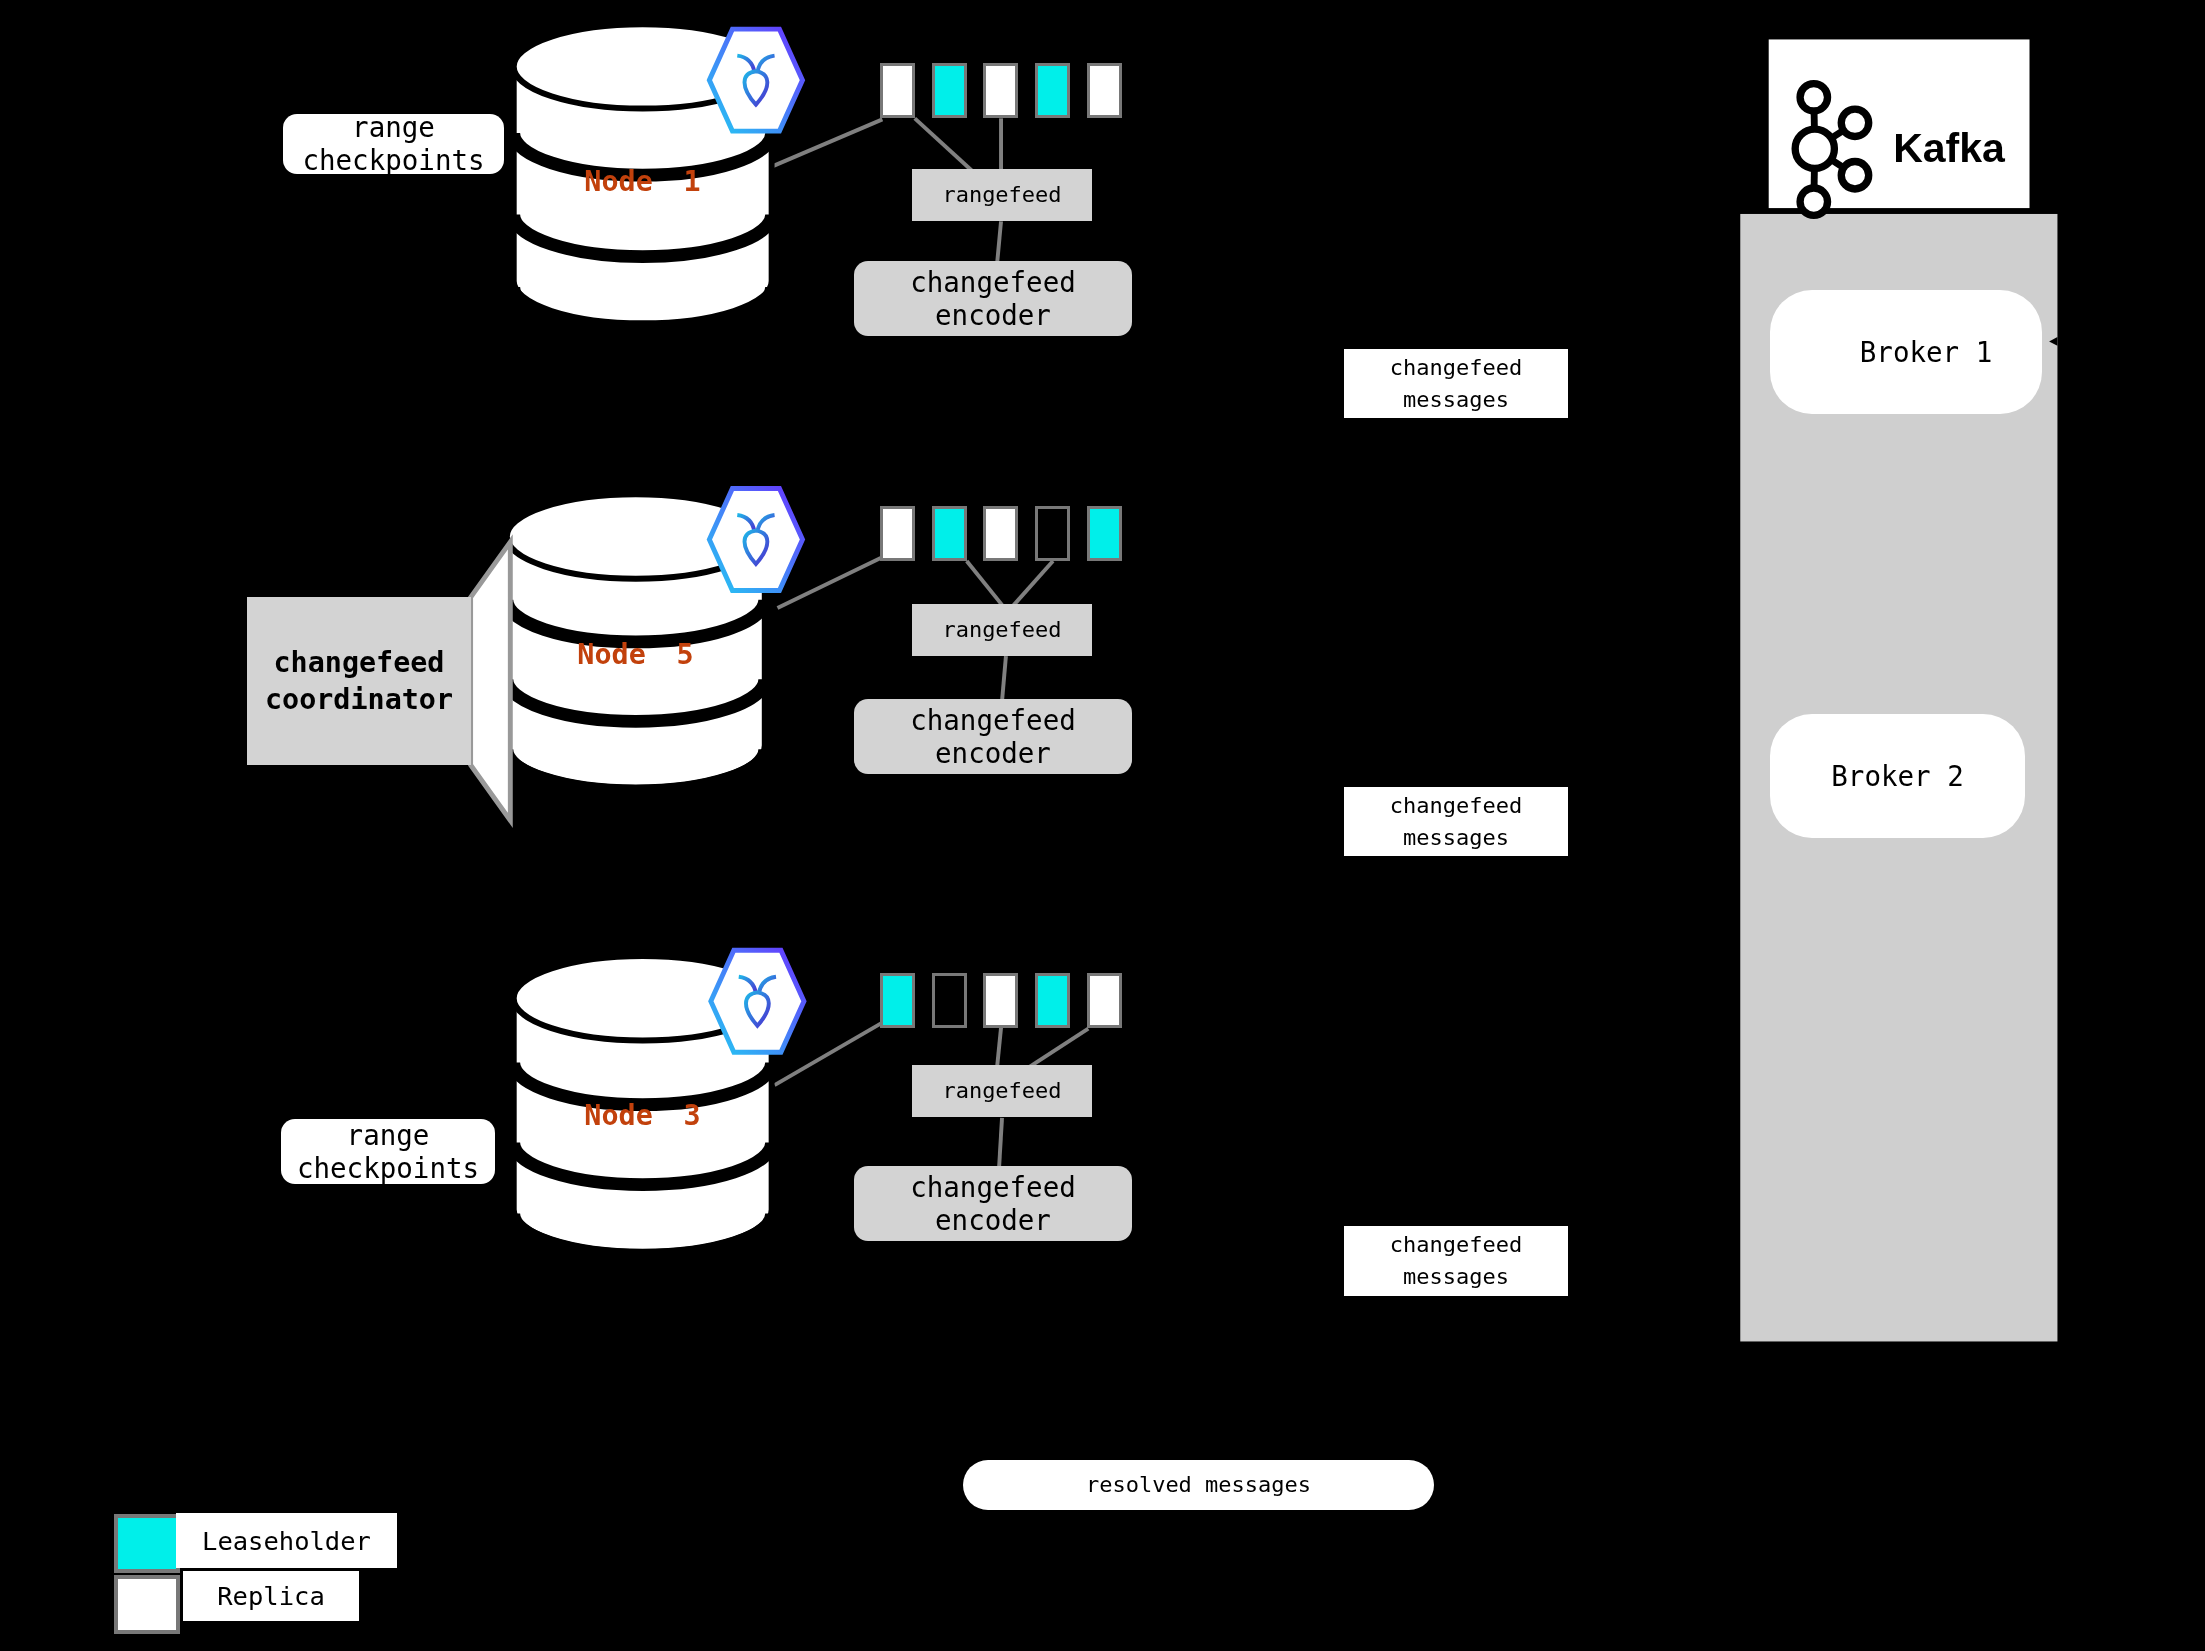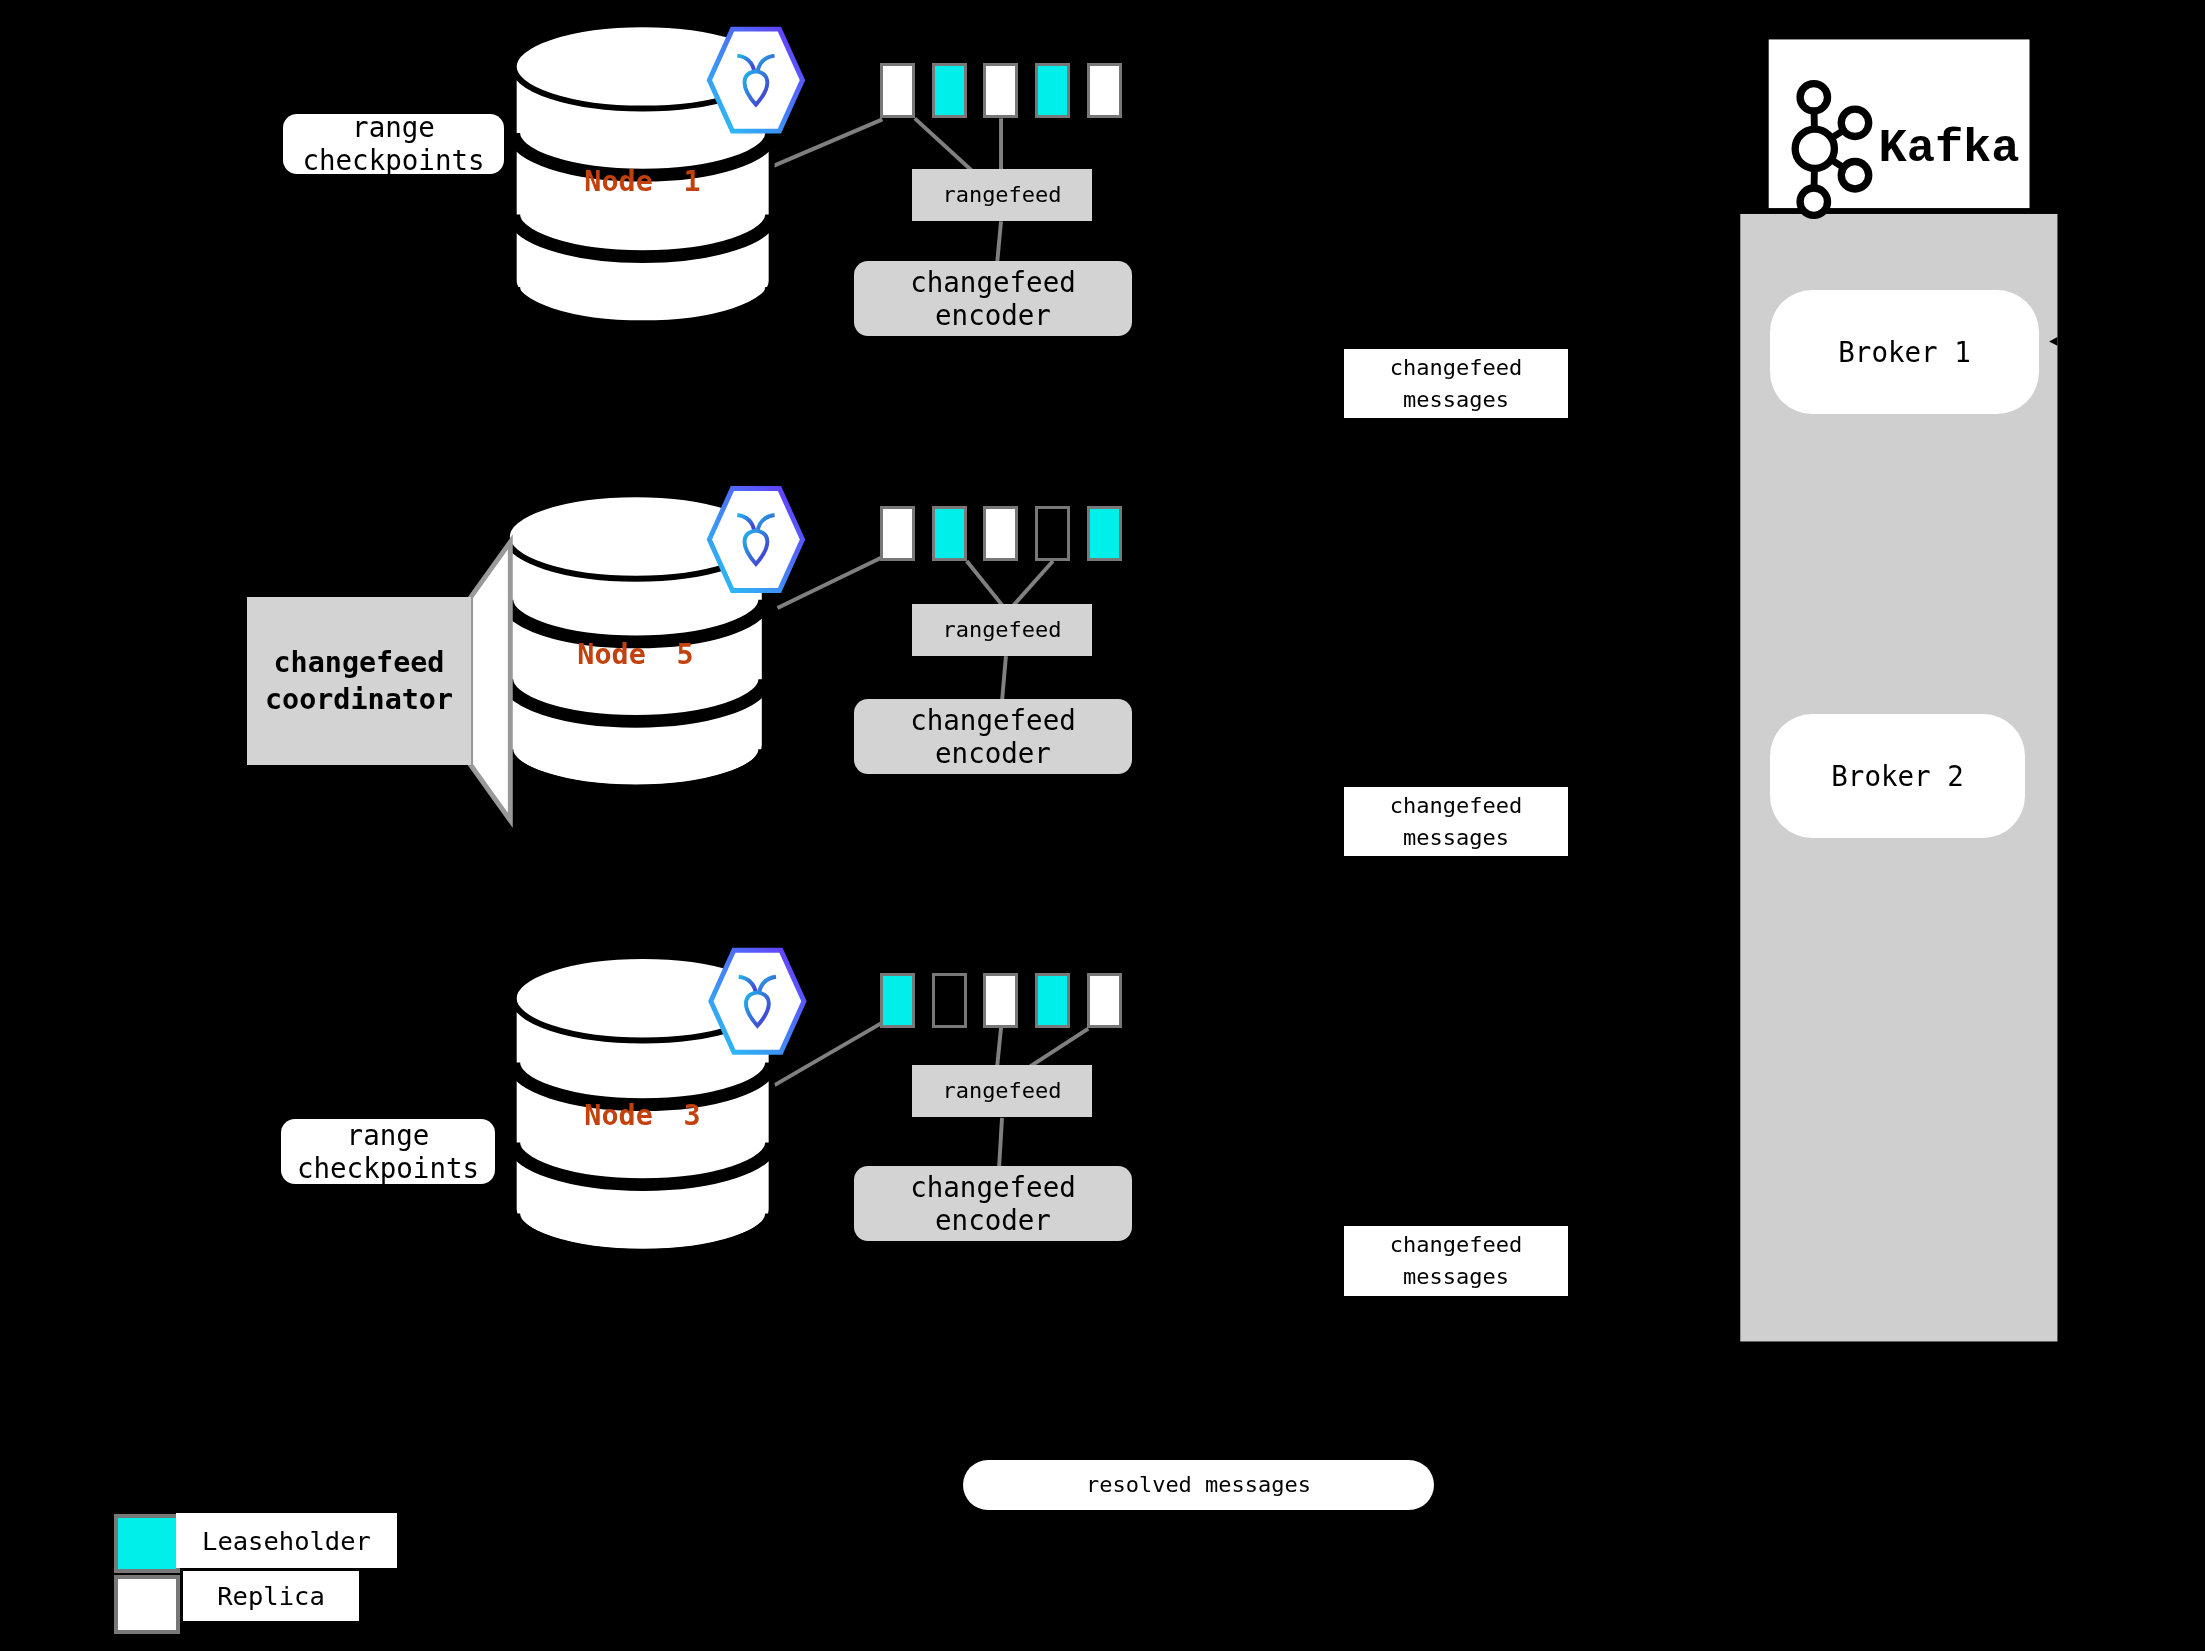--- a/index.html
+++ b/index.html
@@ -14,21 +14,21 @@
   .mono56{font-size:27.5px;line-height:33px;border-radius:14px;}
   .mono54{font-size:22px;line-height:32px;}
   .clip{overflow:hidden;}
   .coordinator{font-weight:bold;font-size:28.4px;line-height:37px;}
   .node-label{position:absolute;z-index:2;display:flex;align-items:center;justify-content:center;
        font-weight:bold;font-size:28.4px;color:#c2410c;word-spacing:13.7px;}
   .broker{position:absolute;z-index:2;background:#fff;border-radius:42px;display:flex;
        align-items:center;justify-content:center;font-size:27.5px;}
   .pill{border-radius:25.5px;}
   .kafka-title{position:absolute;z-index:2;display:flex;align-items:center;justify-content:center;
-       font-family:Liberation Mono, monospace;font-weight:bold;font-size:47px;}
+       font-family:Liberation Sans, sans-serif;font-weight:bold;font-size:41px;}
   .range-row{position:absolute;z-index:2;display:flex;gap:16.7px;}
   .rsq{width:35px;height:55px;border:3.9px solid #787878;box-sizing:border-box;}
   .legend-swatch{position:absolute;z-index:2;border:4.9px solid #787878;box-sizing:border-box;}
 </style>
 </head>
 <body>
 
 <div class="stage">
 
   <svg class="layer" width="2205" height="1652" viewBox="0 0 4498 3369">
@@ -185,21 +185,21 @@
 messages</div>
   <div class="lbl whitebox mono54 preline" style="left:1344px;top:1226px;width:224px;height:70px;">changefeed
 messages</div>
 
   <div class="lbl graybox coordinator preline" style="left:247px;top:597px;width:224px;height:168px;">changefeed
 coordinator</div>
 
   <div class="lbl whitebox mono54 pill" style="left:963px;top:1460px;width:471px;height:50px;">resolved messages</div>
 
   <div class="kafka-title" style="left:1883px;top:119px;width:132px;height:58px;">Kafka</div>
-  <div class="broker" style="left:1770px;top:290px;width:269px;height:124px;">Broker 1</div>
+  <div class="broker" style="left:1770px;top:290px;width:232px;height:124px;padding-left:40px;">Broker 1</div>
   <div class="broker" style="left:1770px;top:714px;width:255px;height:124px;">Broker 2</div>
 
   <div class="legend-swatch" style="left: 114px; top: 1514px; width: 66px; height: 59px; background: rgb(0, 239, 234);"></div>
   <div class="legend-swatch" style="left: 114px; top: 1575px; width: 66px; height: 59px; background: rgb(255, 255, 255);"></div>
   <div class="lbl whitebox" style="left:176px;top:1513px;width:221px;height:55px;font-size:25.5px;">Leaseholder</div>
   <div class="lbl whitebox" style="left:183px;top:1571px;width:176px;height:50px;font-size:25.5px;">Replica</div>
 
 </div>
 
 

